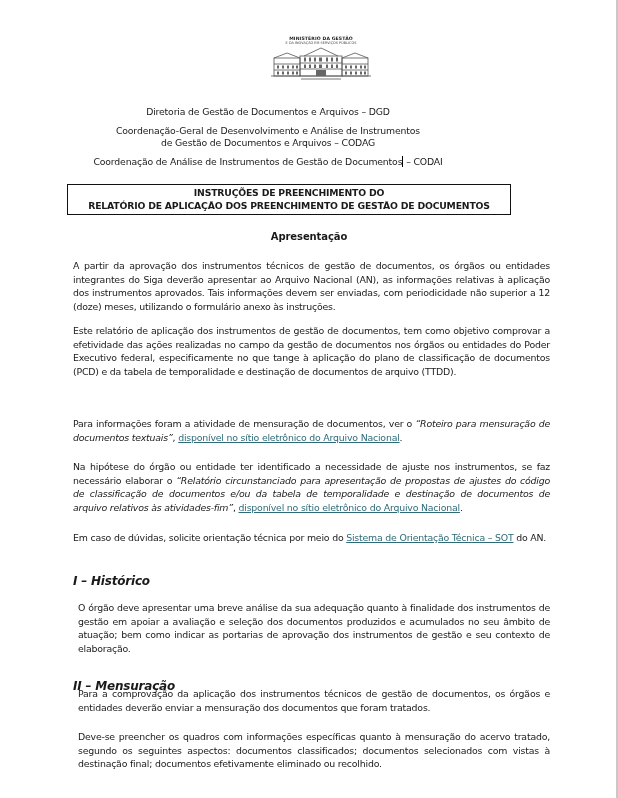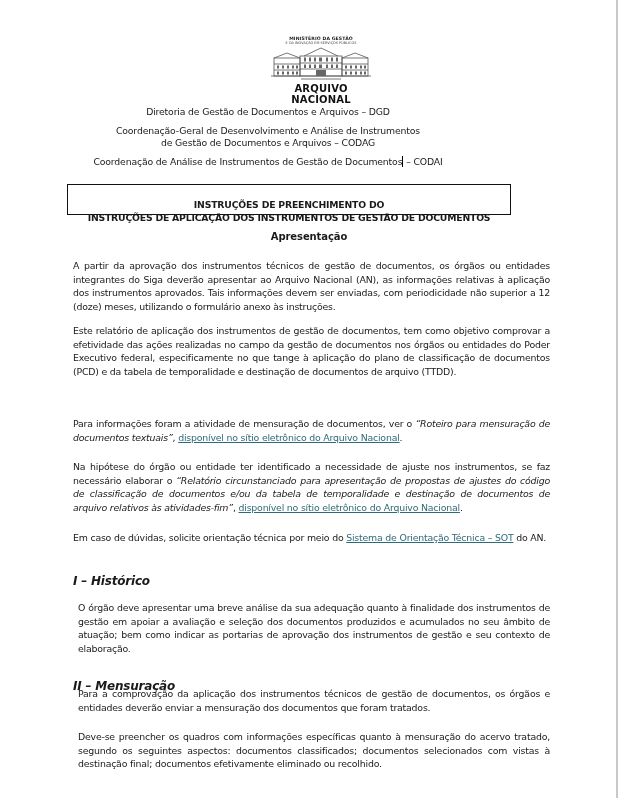--- a/index.html
+++ b/index.html
@@ -10,21 +10,21 @@
   .page-edge { position: absolute; right: 0; top: 0; width: 2px; height: 798px; background: #c8c8c8; }
   .logo-wrap { position: absolute; left: 268px; top: 36px; width: 106px; height: 66px; text-align: center; }
   .logo-top { font-size: 4.6px; font-weight: bold; letter-spacing: 0.1px; line-height: 5px; color: #222; }
   .logo-sub { font-size: 3.4px; line-height: 4px; color: #444; letter-spacing: 0.05px; }
   .logo-name { font-size: 10px; font-weight: bold; line-height: 11px; color: #111; letter-spacing: 0.2px; margin-top: 1px; }
   .hdr { position: absolute; left: 0; width: 536px; text-align: center; font-size: 9.3px; line-height: 12px; color: #1a1a1a; letter-spacing: -0.15px; }
   .caret { display: inline-block; width: 1px; height: 11px; background: #000; vertical-align: -2px; margin: 0 0 0 0; }
   .title-box {
     position: absolute; left: 67px; top: 184px; width: 444px; height: 31px;
     border: 1.2px solid #111; box-sizing: border-box; text-align: center;
-    font-size: 9.3px; font-weight: bold; line-height: 12.5px; padding-top: 14px; letter-spacing: -0.2px;
+    font-size: 9.3px; font-weight: bold; line-height: 12.5px; padding-top: 2px; letter-spacing: -0.2px;
   }
   .sec-title { position: absolute; left: 0; width: 618px; text-align: center; top: 231px; font-size: 10px; font-weight: bold; letter-spacing: -0.1px; }
   .para {
     position: absolute; left: 73px; width: 477px; font-size: 9.4px; line-height: 13.6px;
     text-align: justify; letter-spacing: -0.2px; color: #1a1a1a;
   }
   .para.indent { left: 78px; width: 472px; }
   .para i { font-style: italic; }
   a.link { color: #2e6b78; }
   .heading { position: absolute; left: 73px; font-size: 12px; font-weight: bold; font-style: italic; letter-spacing: -0.2px; }
@@ -88,33 +88,32 @@
       <rect x="33" y="11.5" width="2" height="4"></rect>
         <rect x="38" y="11.5" width="2" height="4"></rect>
         <rect x="43" y="11.5" width="2" height="4"></rect>
         <rect x="48" y="11.5" width="3" height="4"></rect>
         <rect x="55" y="11.5" width="2" height="4"></rect>
         <rect x="60" y="11.5" width="2" height="4"></rect>
         <rect x="65" y="11.5" width="2" height="4"></rect>
       <rect x="45" y="24" width="10" height="6"></rect>
     </g>
   </svg>
-  <div class="logo-name">ARQUIVO NACIONAL</div>
 </div>
 
 <div class="hdr" style="top:106px;">Diretoria de Gestão de Documentos e Arquivos – DGD</div>
 <div class="hdr" style="top:125px;">Coordenação-Geral de Desenvolvimento e Análise de Instrumentos</div>
 <div class="hdr" style="top:137px;">de Gestão de Documentos e Arquivos – CODAG</div>
 <div class="hdr" style="top:156px;">
   <span>Coordenação de Análise de Instrumentos de Gestão de Documentos</span><span class="caret"></span><span> – CODAI</span>
 </div>
 
 <div class="title-box">
   <div>INSTRUÇÕES DE PREENCHIMENTO DO</div>
-  <div>INSTRUÇÕES DE APLICAÇÃO DOS INSTRUMENTOS DE GESTÃO DE DOCUMENTOS</div>
+  <div>RELATÓRIO DE APLICAÇÃO DOS PREENCHIMENTO DE GESTÃO DE DOCUMENTOS</div>
 </div>
 
 <div class="sec-title">Apresentação</div>
 
 <div class="para" style="top:259px;">A partir da aprovação dos instrumentos técnicos de gestão de documentos, os órgãos ou entidades integrantes do Siga deverão apresentar ao Arquivo Nacional (AN), as informações relativas à aplicação dos instrumentos aprovados. Tais informações devem ser enviadas, com periodicidade não superior a 12 (doze) meses, utilizando o formulário anexo às instruções.</div>
 
 <div class="para" style="top:324px;">Este relatório de aplicação dos instrumentos de gestão de documentos, tem como objetivo comprovar a efetividade das ações realizadas no campo da gestão de documentos nos órgãos ou entidades do Poder Executivo federal, especificamente no que tange à aplicação do plano de classificação de documentos (PCD) e da tabela de temporalidade e destinação de documentos de arquivo (TTDD).</div>
 
 <div class="para" style="top:417px;"><span>Para informações foram a atividade de mensuração de documentos, ver o </span><i>“Roteiro para mensuração de documentos textuais”</i><span>, </span><a class="link" href="#">disponível no sítio eletrônico do Arquivo Nacional</a><span>.</span></div>
 

